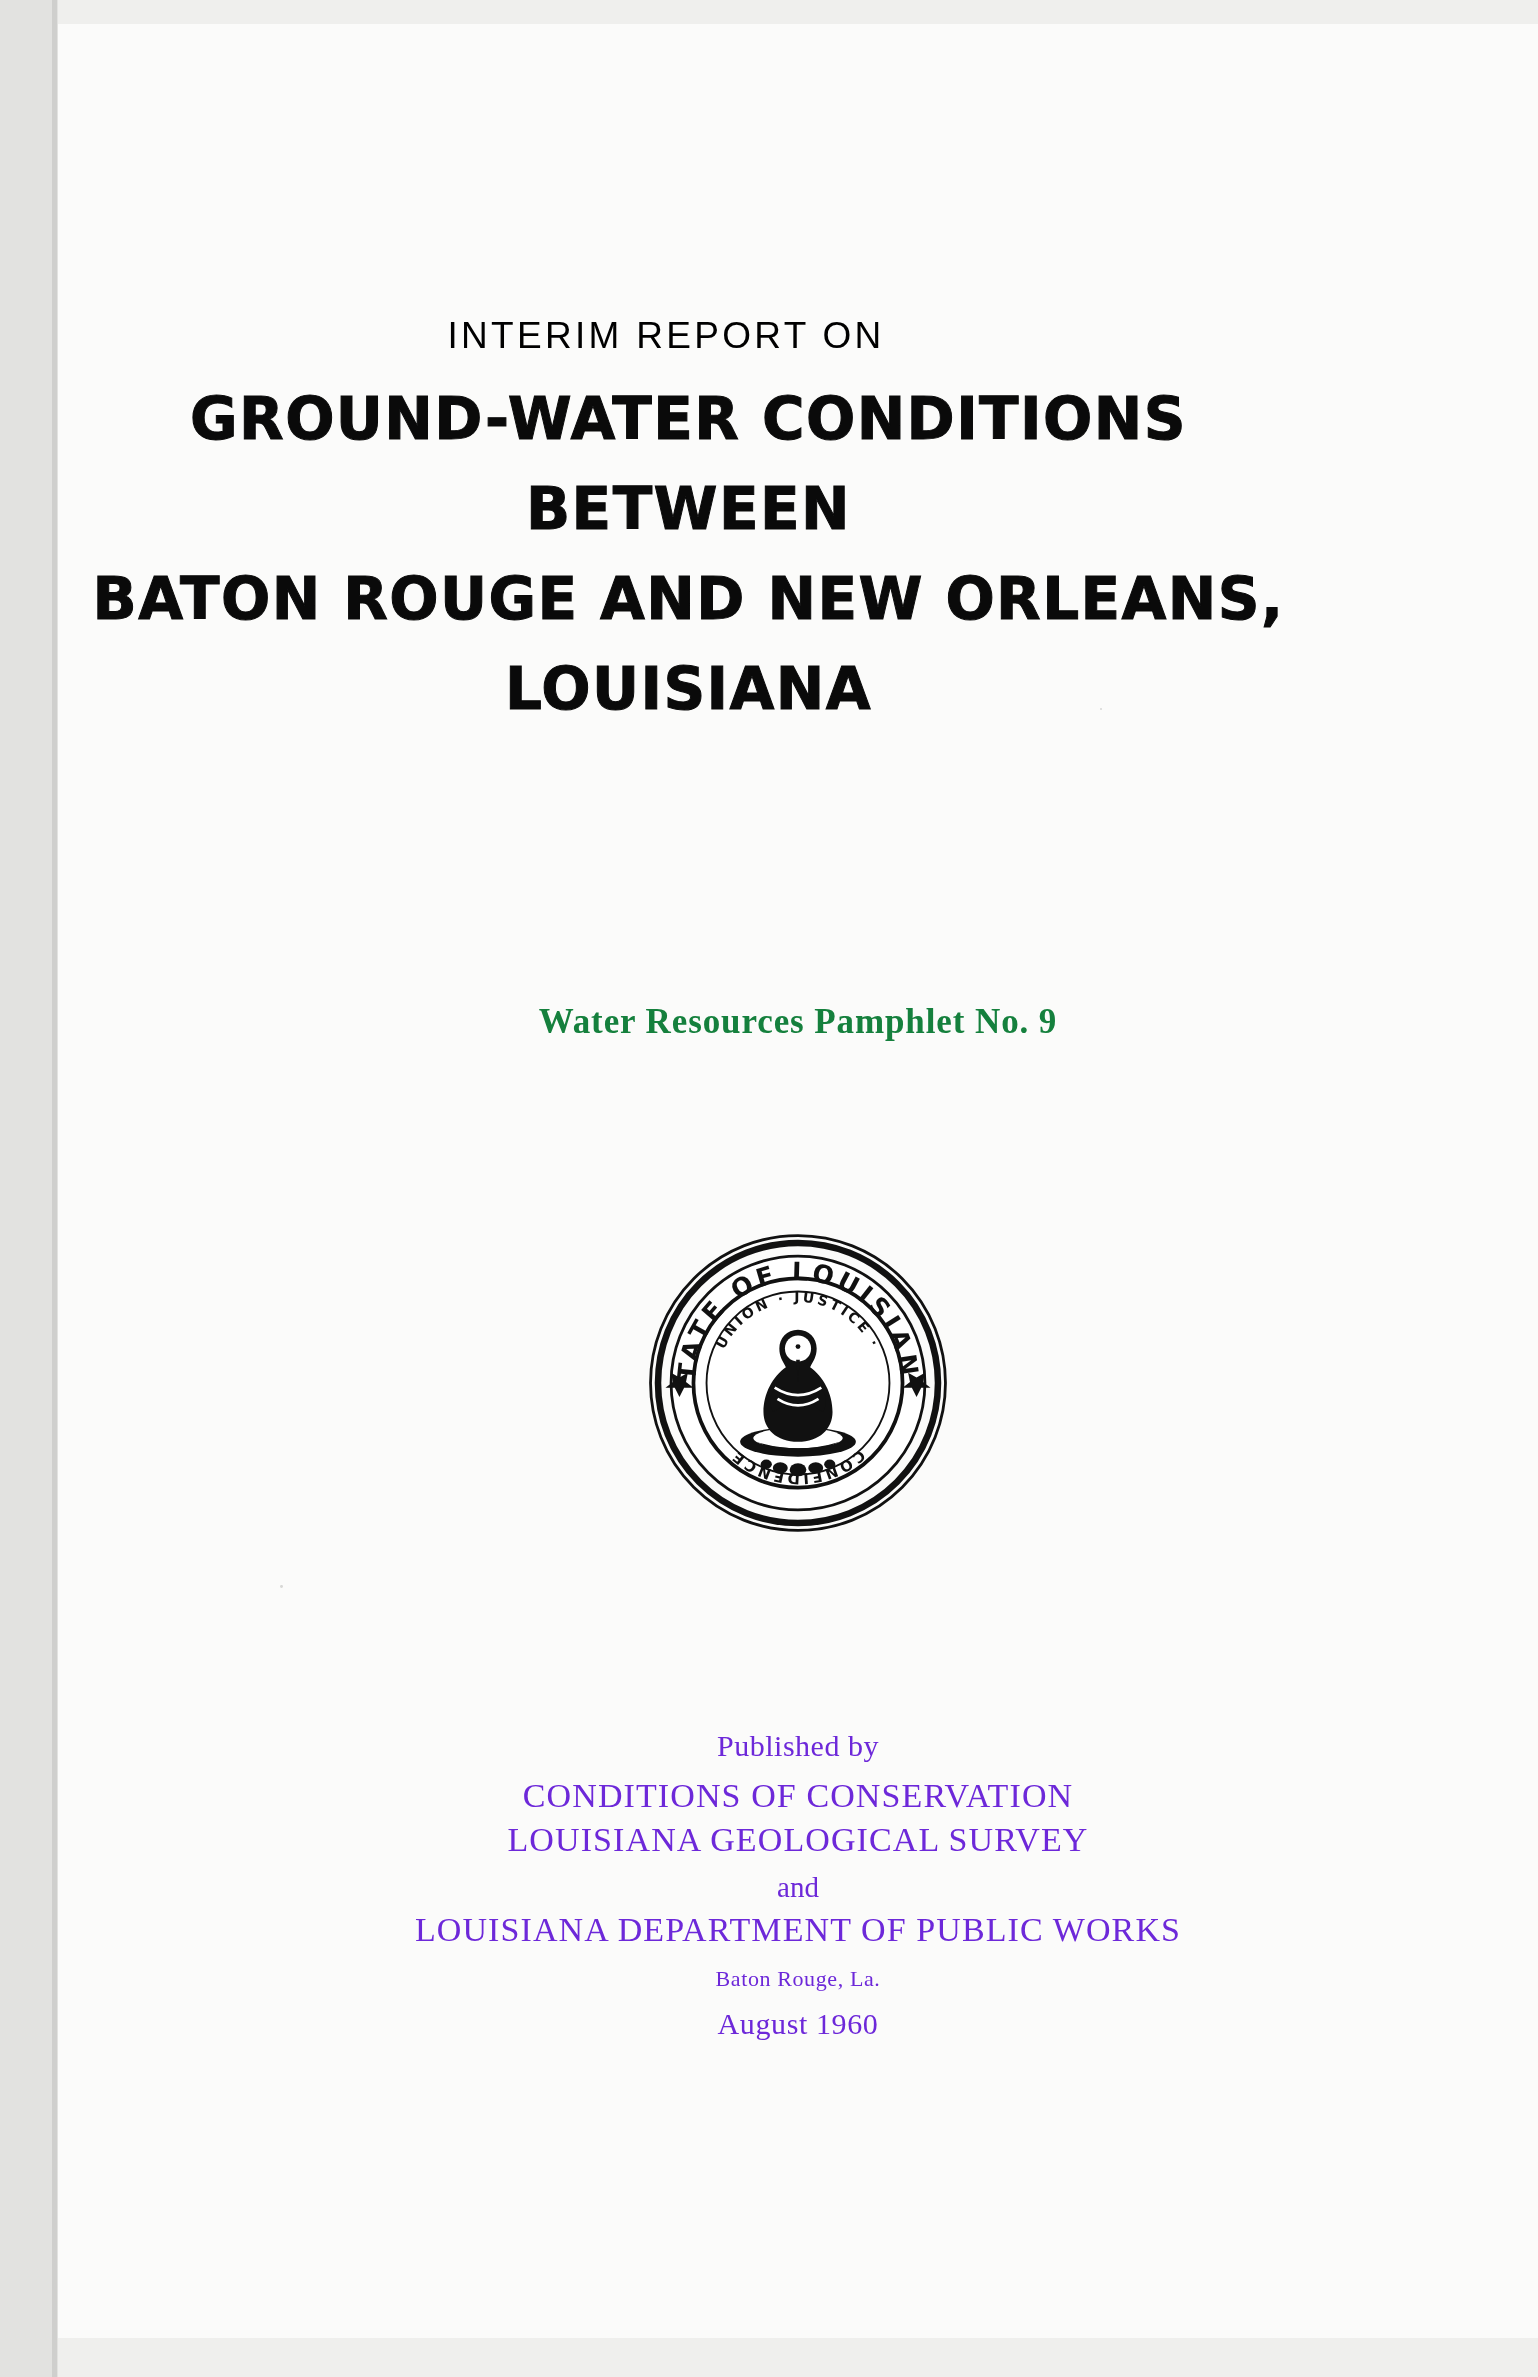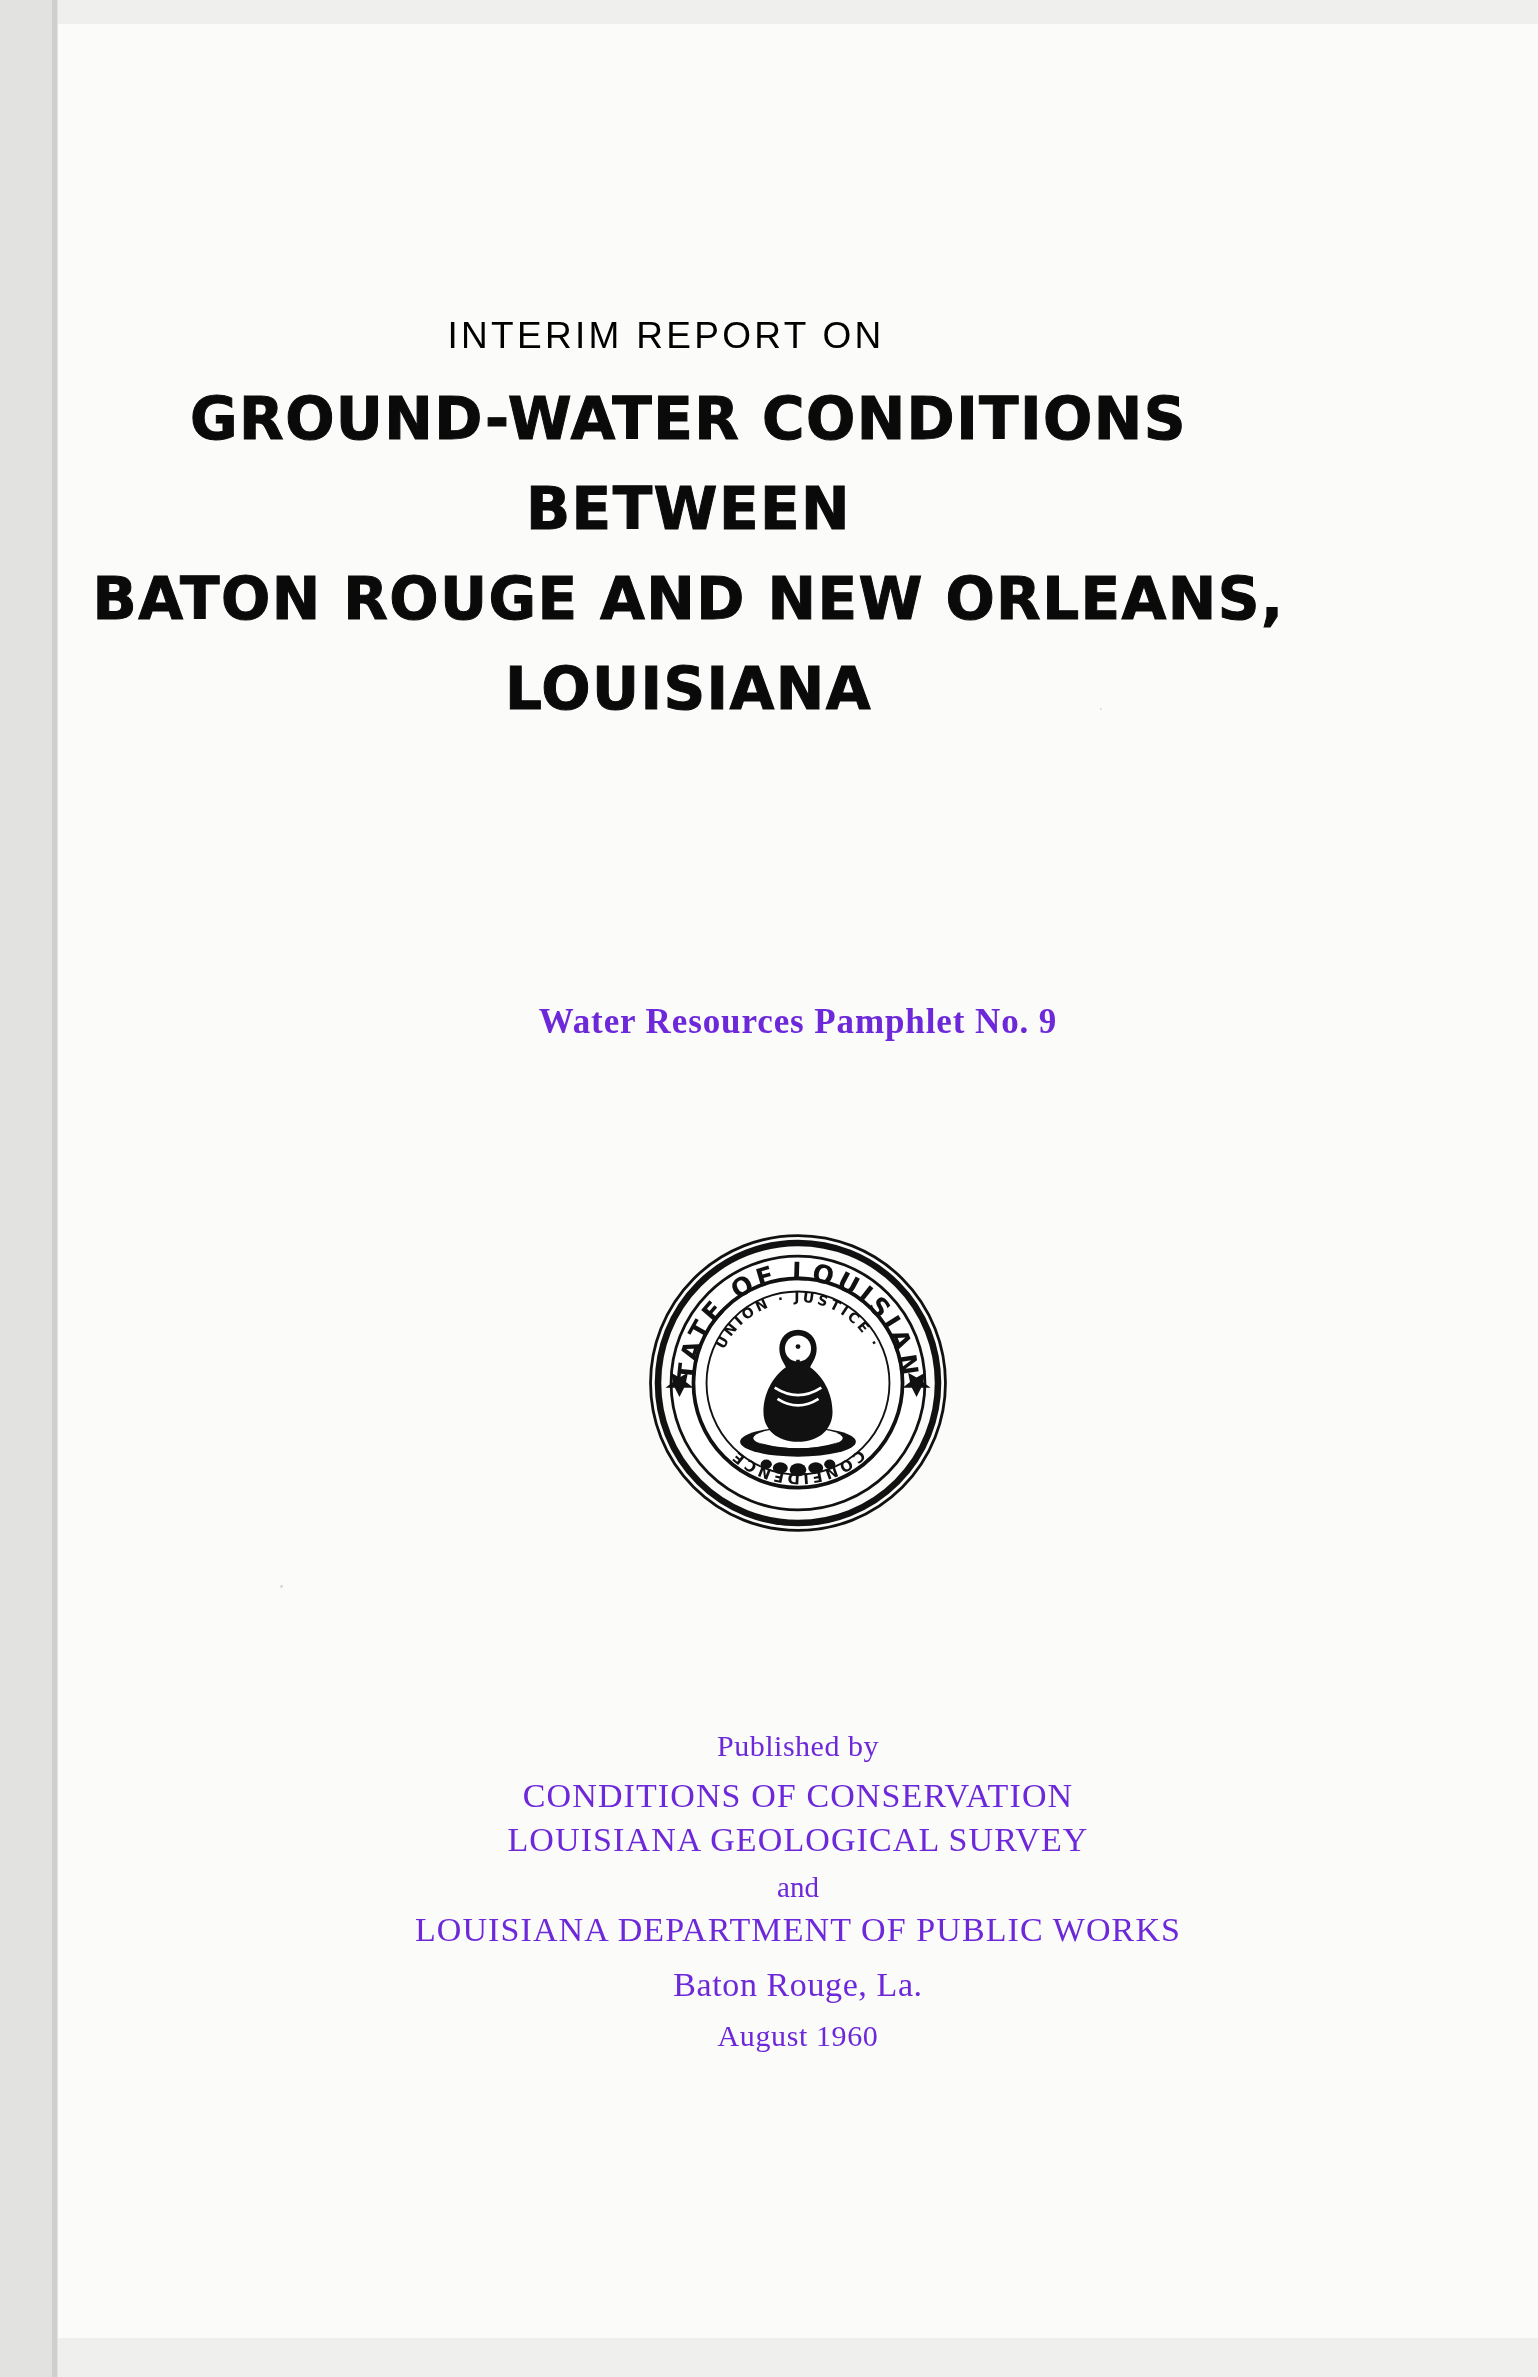--- a/index.html
+++ b/index.html
@@ -107,21 +107,21 @@
 
   .pamphlet {
     position: absolute;
     top: 1002px;
     left: 0;
     width: 1480px;
     font-family: "Liberation Serif", serif;
     font-weight: bold;
     font-size: 35px;
     letter-spacing: 0.9px;
-    color: #6d28d9;
+    color: #15803d;
   }
 
   .seal-wrap {
     position: absolute;
     top: 1229px;
     left: 0;
     width: 1480px;
     display: flex;
     justify-content: center;
   }
@@ -147,21 +147,21 @@
   .imprint .and {
     font-size: 29px;
     margin: 9.3px 0 7.5px 0;
   }
   .imprint .dept {
     font-size: 34px;
     letter-spacing: 1.1px;
     margin-bottom: 17px;
   }
   .imprint .city {
-    font-size: 34px;
+    font-size: 22px;
     letter-spacing: 0.6px;
     margin-bottom: 15px;
   }
   .imprint .date {
     font-size: 30px;
     letter-spacing: 0.6px;
   }
 
   .speck {
     position: absolute;

